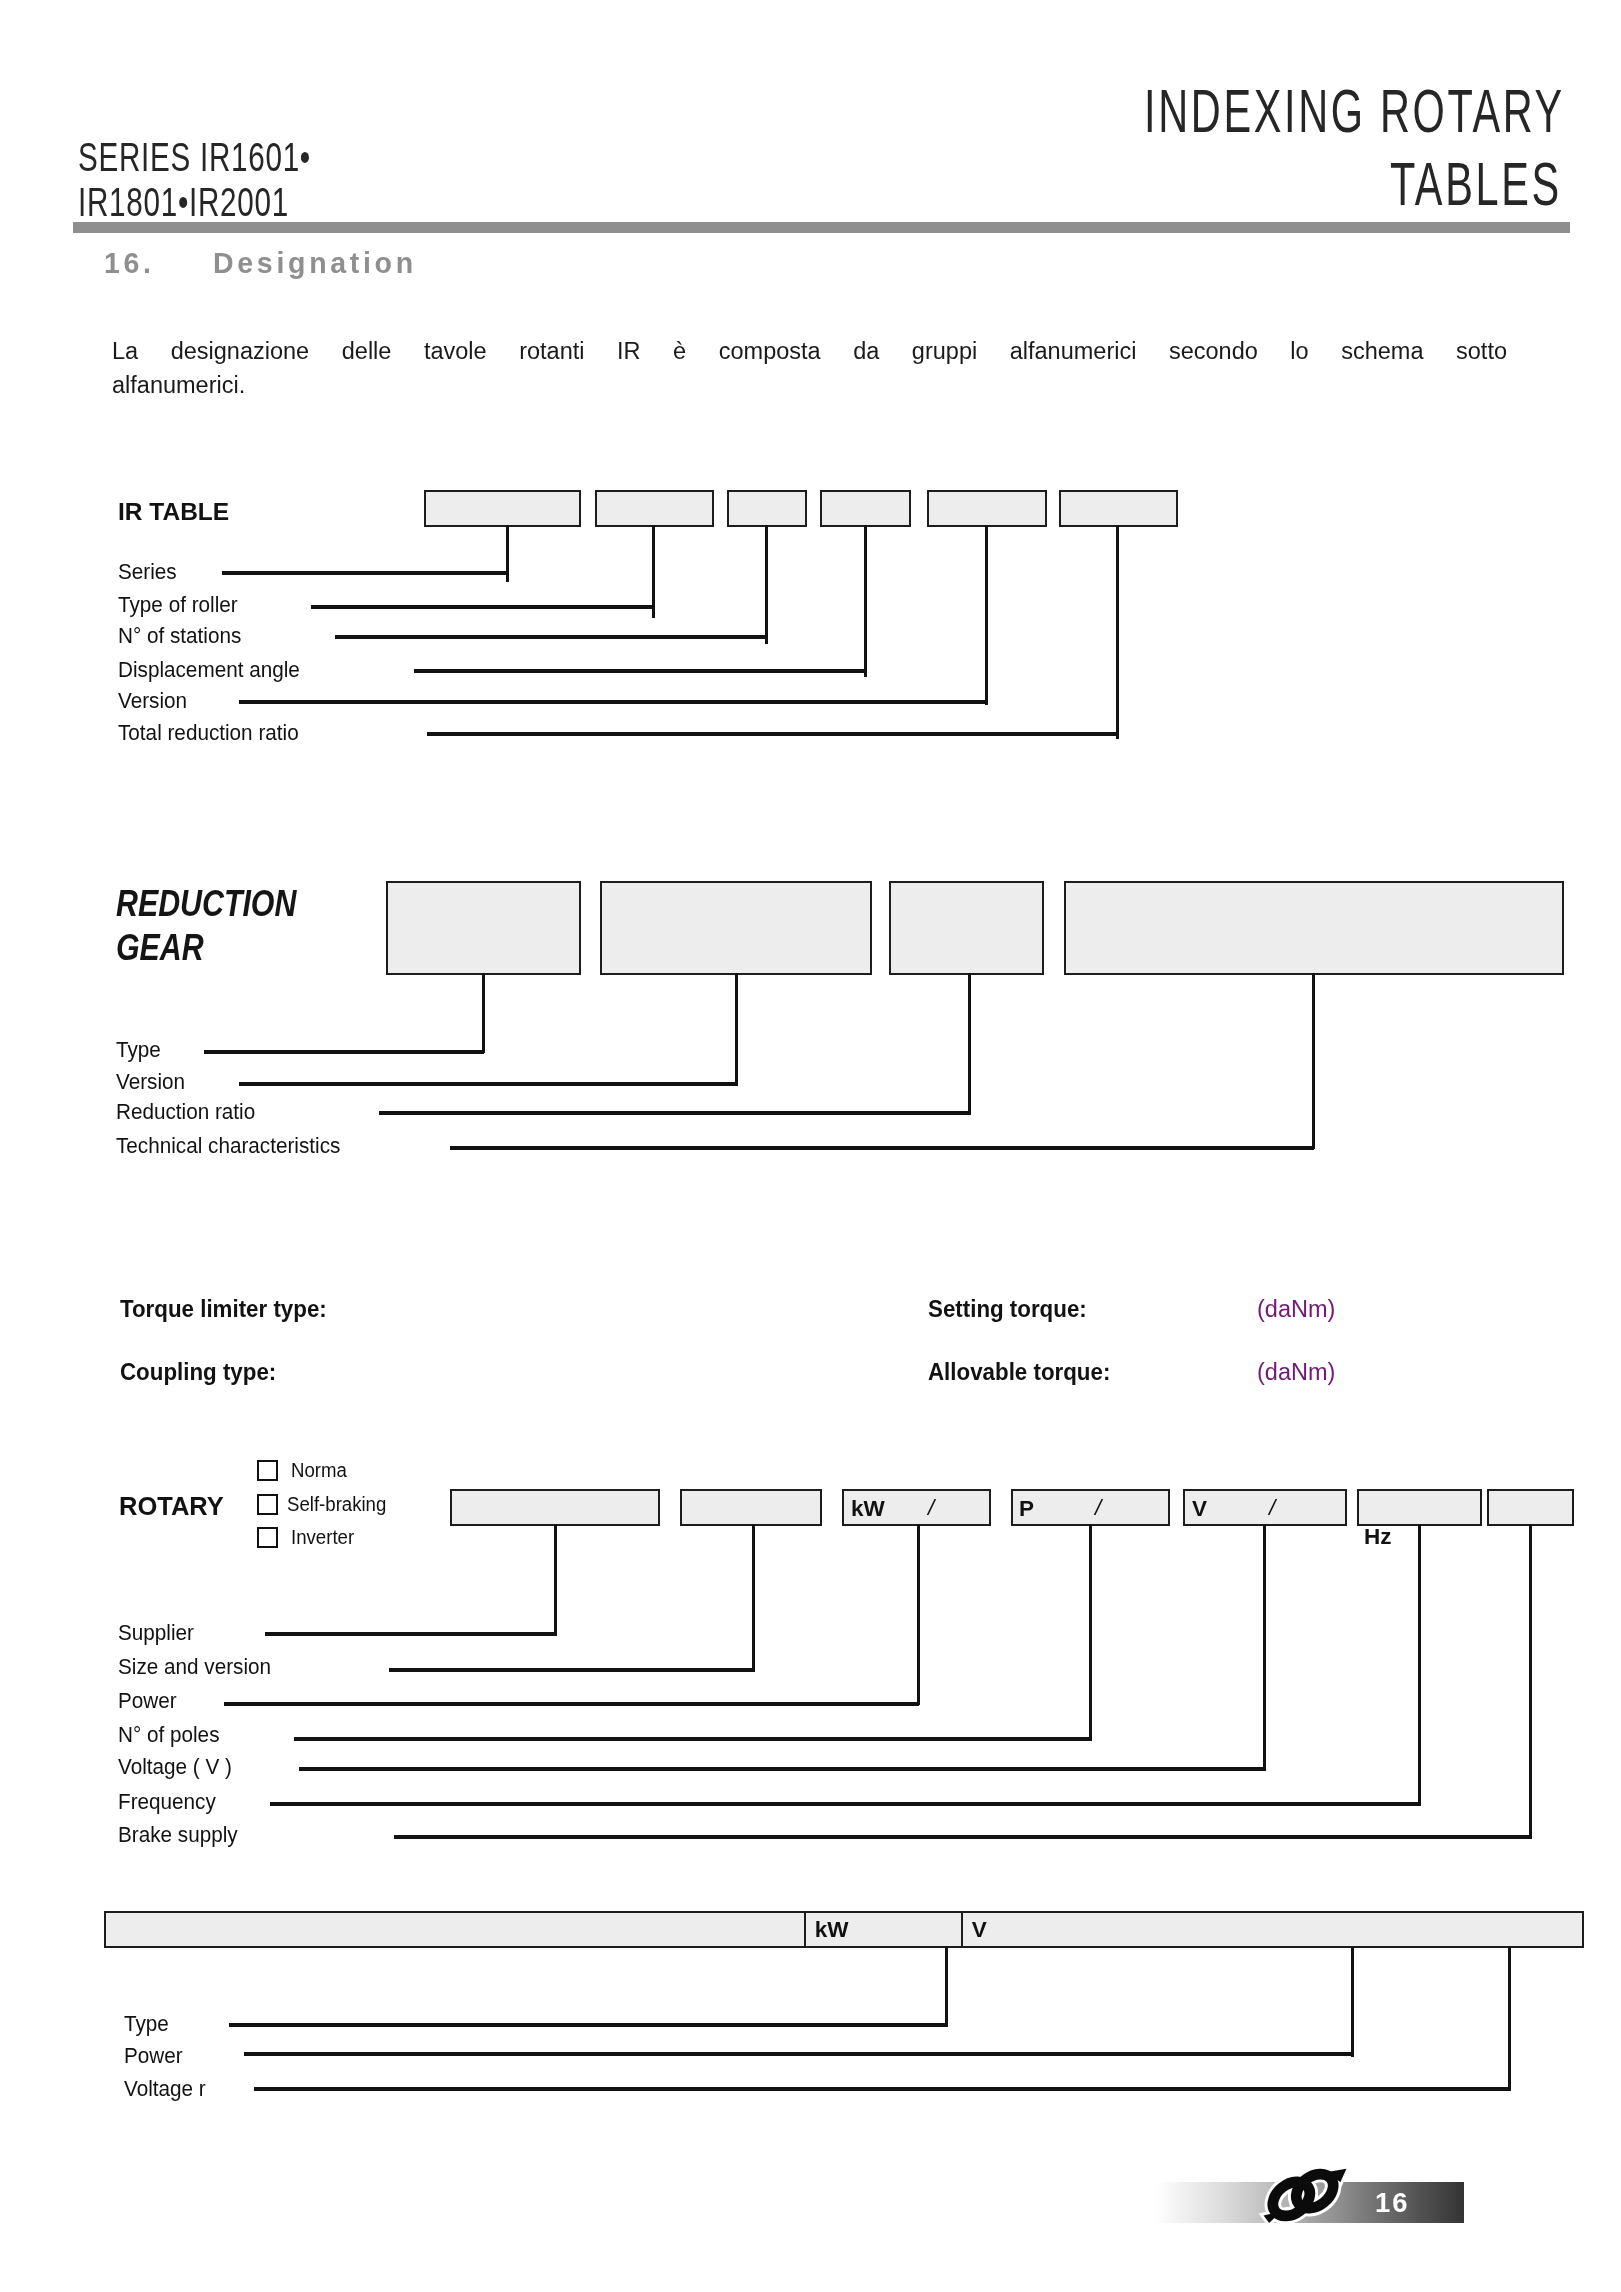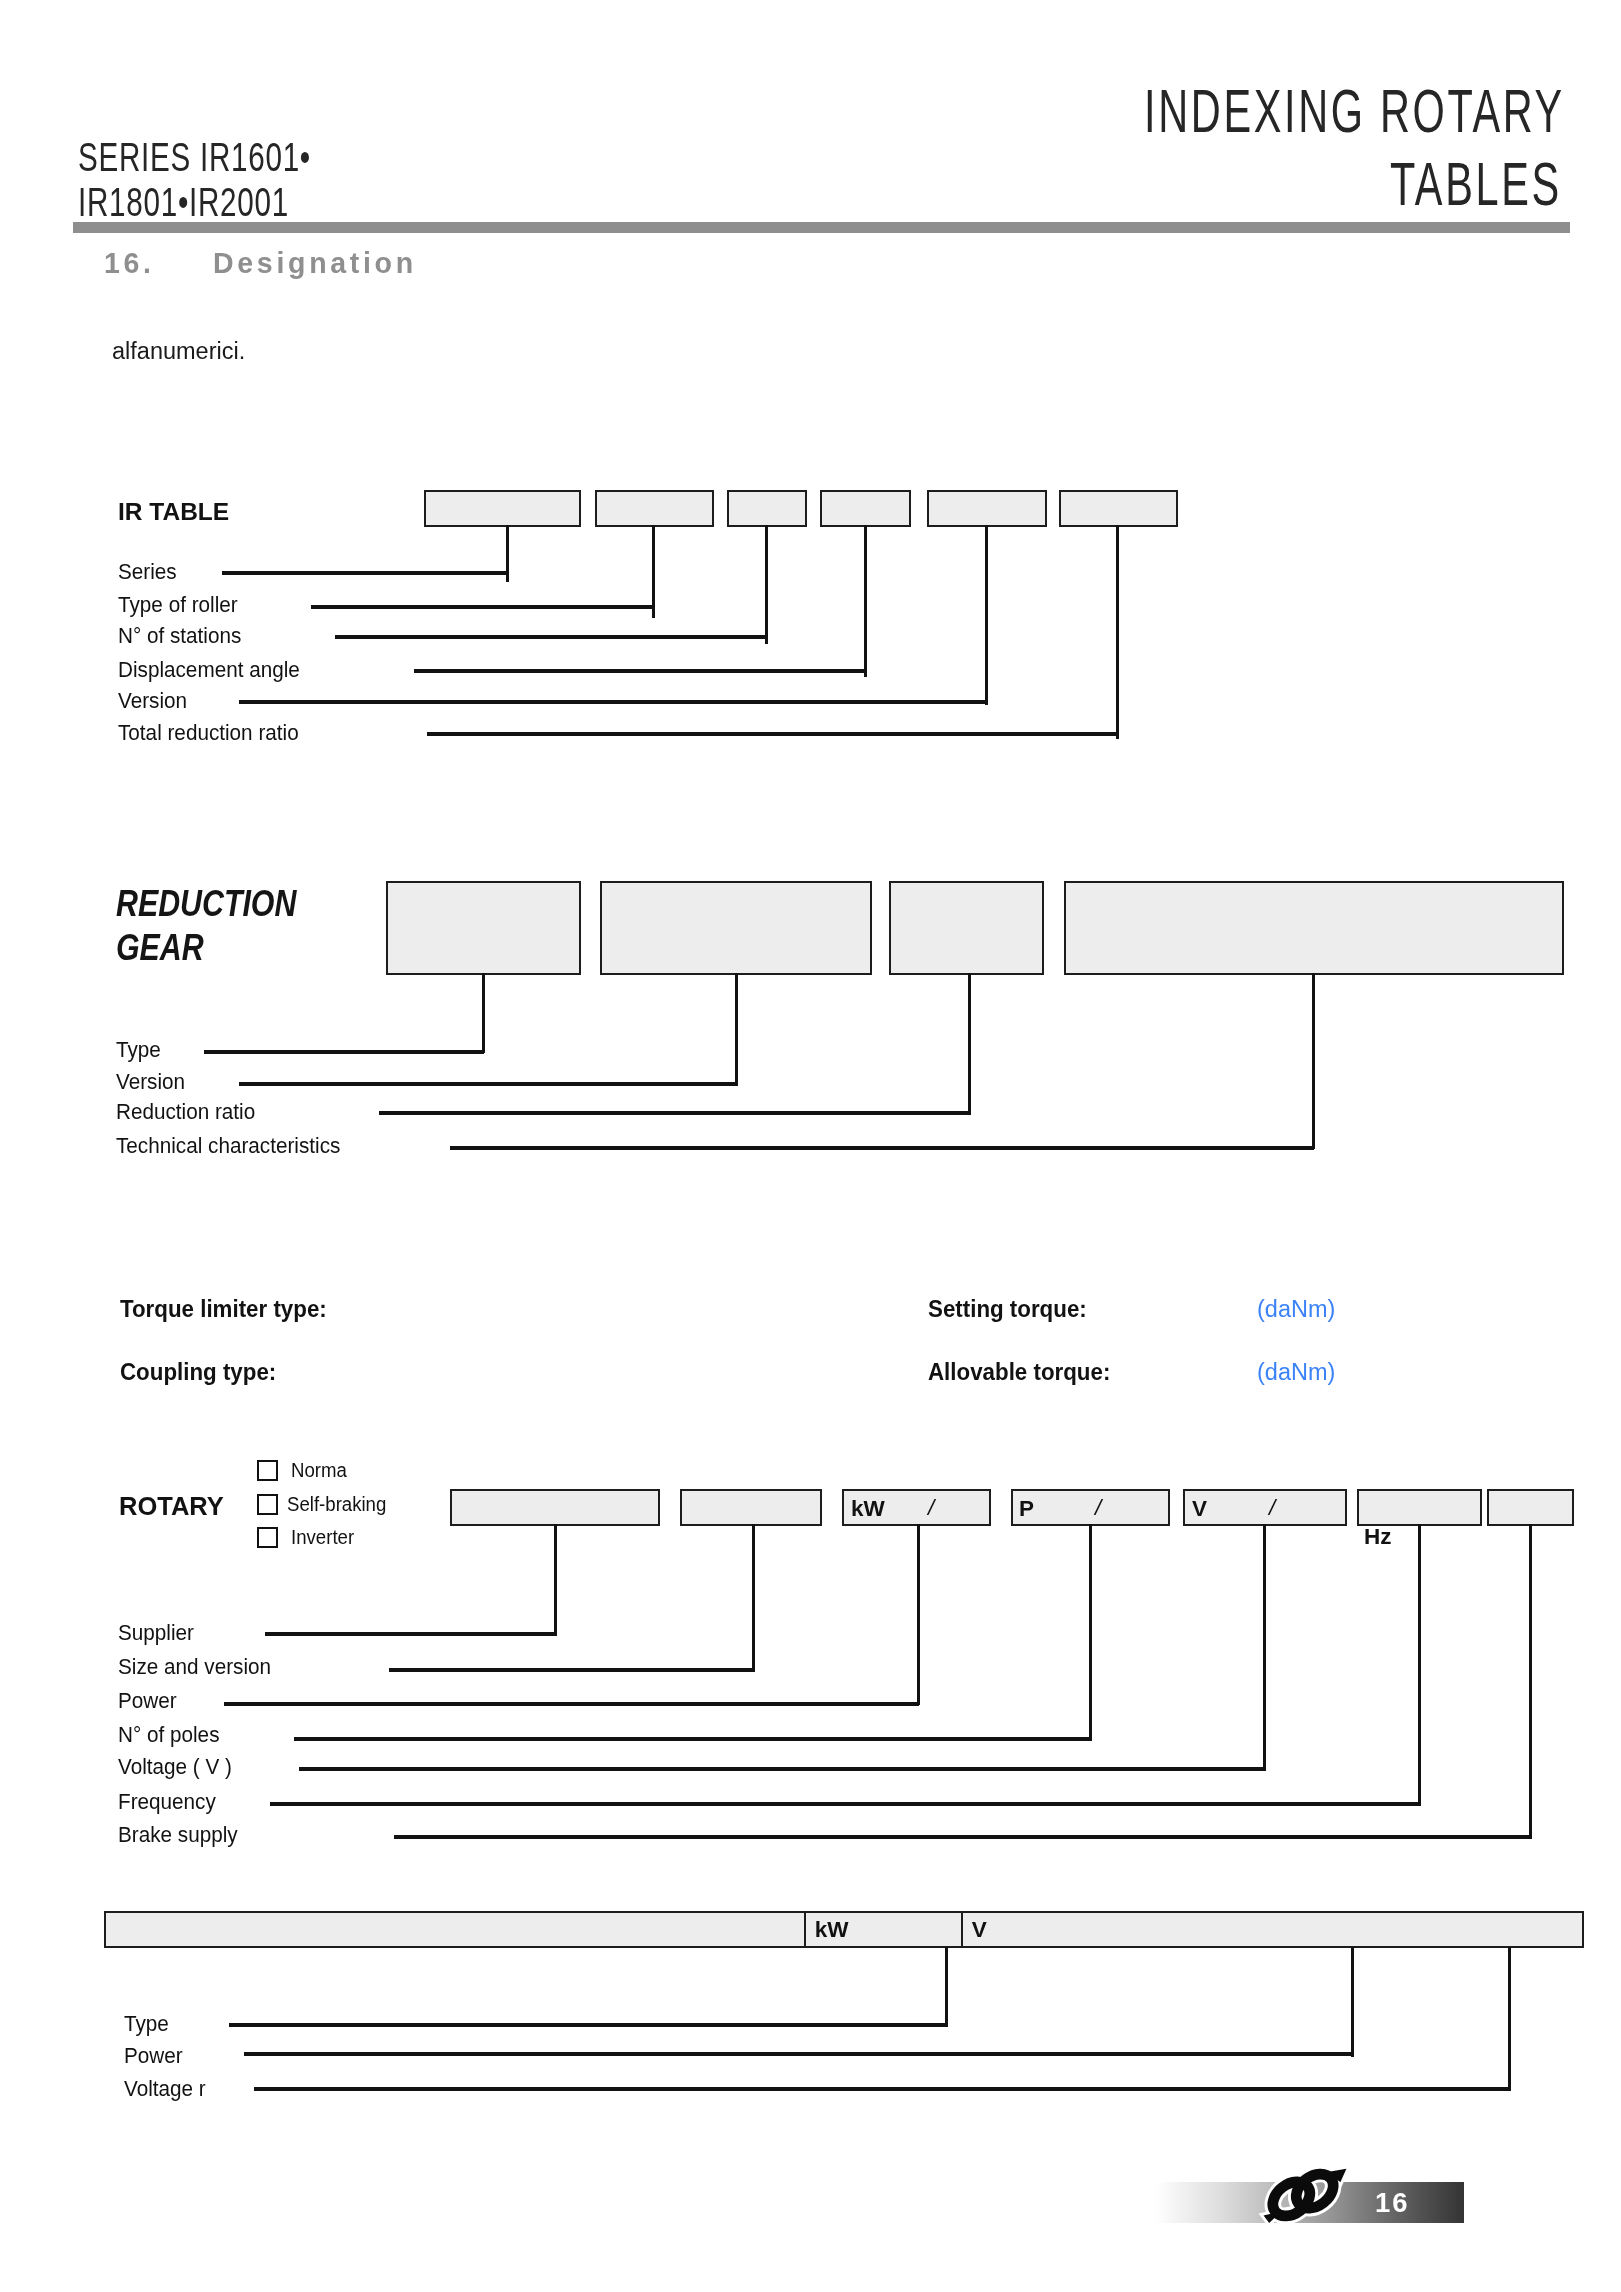--- a/index.html
+++ b/index.html
@@ -27,21 +27,21 @@
   .blabel{position:absolute;font-size:24.5px;font-weight:700;color:#121212;white-space:nowrap;}
   .unit{position:absolute;font-size:22.5px;font-weight:700;color:#121212;}
   .slash{position:absolute;font-size:22.5px;color:#121212;font-style:italic;}
 
   
   .rg-h{position:absolute;font-size:37px;font-weight:700;font-style:italic;color:#151515;
         transform:scaleX(0.82);transform-origin:left center;white-space:nowrap;}
 
   
   .bold24{position:absolute;font-size:23.5px;font-weight:700;color:#121212;white-space:nowrap;transform:scaleX(0.95);transform-origin:left center;}
-  .reg24{position:absolute;font-size:23.5px;color:#3b82f6;white-space:nowrap;}
+  .reg24{position:absolute;font-size:23.5px;color:#701a75;white-space:nowrap;}
 
   
   .chk{position:absolute;width:16.7px;height:16.7px;border:2.9px solid #111;background:#fff;box-sizing:content-box;}
   .chk-l{position:absolute;font-size:19.6px;color:#121212;white-space:nowrap;transform:scaleX(0.95);transform-origin:left center;}
 
   
   .inv-table{position:absolute;left:104px;top:1911px;width:1480px;height:37px;border:2.9px solid #1d1d1d;
              box-sizing:border-box;display:flex;background:#ededed;}
   .inv-c1{width:466px;background:#ffffff;border-right:2.9px solid #1d1d1d;box-sizing:border-box;
           display:flex;align-items:center;padding-left:9.8px;font-size:23.5px;font-weight:700;word-spacing:11.8px;
@@ -66,20 +66,21 @@
 
   <div class="abs series" style="left:78px;top:135px;">SERIES IR1601•</div>
   <div class="abs series" style="left:78px;top:180px;">IR1801•IR2001</div>
 
   <div class="graybar" style="left:73px;top:222px;width:1497px;background:#8e8e8e;"></div>
 
   <div class="abs section-h" style="left:104px;top:246px;color:#8f8f8f;">16.</div>
   <div class="abs section-h" style="left:213px;top:246px;color:#8f8f8f;">Designation</div>
 
   <div class="intro">
+    <div class="j">La designazione delle tavole rotanti IR è composta da gruppi alfanumerici secondo lo schema sotto</div>
     <div>alfanumerici.</div>
   </div>
 
   <div class="blabel" style="left:118px;top:498px;">IR TABLE</div>
 
   <div class="dbox" style="left:424px;top:490px;width:157px;height:37px;"></div>
   <div class="dbox" style="left:595px;top:490px;width:119px;height:37px;"></div>
   <div class="dbox" style="left:727px;top:490px;width:80px;height:37px;"></div>
   <div class="dbox" style="left:820px;top:490px;width:91px;height:37px;"></div>
   <div class="dbox" style="left:927px;top:490px;width:120px;height:37px;"></div>

